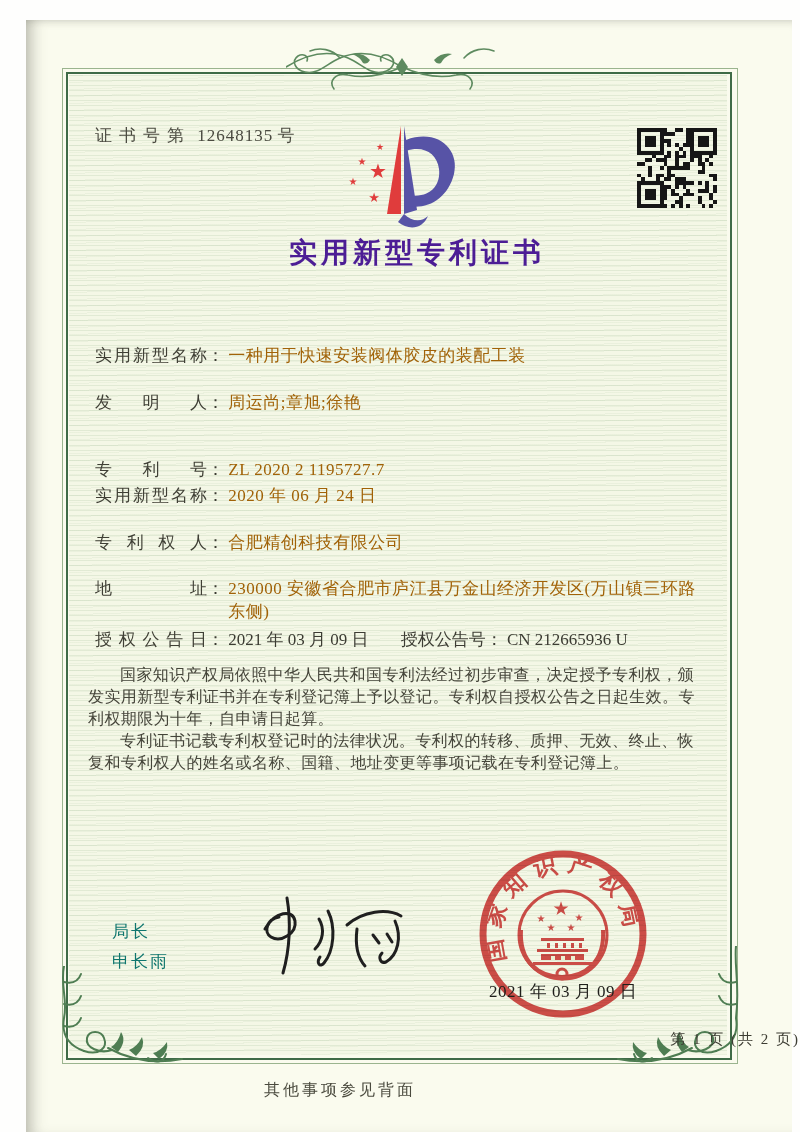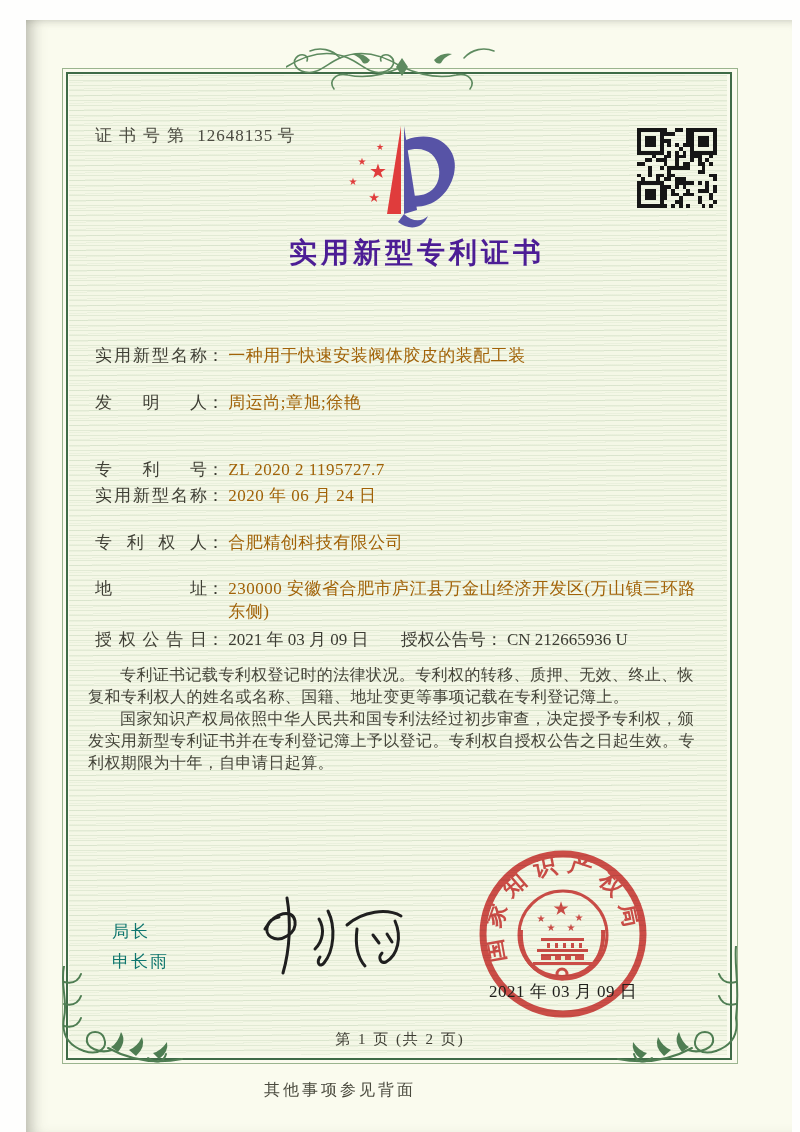--- a/index.html
+++ b/index.html
@@ -23,21 +23,21 @@
   .flabel{display:inline-block;width:112px;text-align:justify;text-align-last:justify;
           vertical-align:top;color:#3f3f35;}
   .fvalue{display:inline-block;width:482px;vertical-align:top;letter-spacing:.5px;color:#a16207;}
   .colon{vertical-align:top;}
   .grant-right{display:inline-block;margin-left:28px;}
   .paras{left:88px;top:664px;width:620px;font-size:16px;line-height:22px;
          letter-spacing:.4px;color:#45453a;}
   .paras p{margin:0;text-indent:2em;}
   .director{font-size:17px;color:#0f766e;letter-spacing:2px;}
   .seal-date{left:489px;top:980px;font-size:17px;letter-spacing:.5px;color:#1f1f1b;z-index:6;}
-  .pagelabel{left:0;top:1030px;width:800px;text-align:center;font-size:15px;color:#3d3d33;letter-spacing:2px;}
+  .pagelabel{left:0;top:1030px;width:800px;text-align:right;font-size:15px;color:#3d3d33;letter-spacing:2px;}
   .backnote{left:0;top:1080px;width:680px;text-align:center;font-size:16px;color:#4a4a3e;letter-spacing:3px;}
   .qr{left:637px;top:128px;display:grid;grid-template-columns:repeat(21,3.8px);grid-auto-rows:3.8px;}
   .qr span{display:block;}
   .qr .on{background:#161616;}
   svg{display:block;}
   .seal{mix-blend-mode:multiply;opacity:.92;}
 </style>
 </head>
 <body>
 
@@ -590,22 +590,22 @@
 <div class="abs row" style="top:628px;">
   <span class="flabel">授权公告日</span><span class="colon">：</span>
   <span>2021 年 03 月 09 日</span>
   <span class="grant-right">
     <span>授权公告号</span><span class="colon">：</span>
     <span>CN 212665936 U</span>
   </span>
 </div>
 
 <div class="abs paras">
+  <p>国家知识产权局依照中华人民共和国专利法经过初步审查，决定授予专利权，颁发实用新型专利证书并在专利登记簿上予以登记。专利权自授权公告之日起生效。专利权期限为十年，自申请日起算。</p>
   <p>专利证书记载专利权登记时的法律状况。专利权的转移、质押、无效、终止、恢复和专利权人的姓名或名称、国籍、地址变更等事项记载在专利登记簿上。</p>
-  <p>国家知识产权局依照中华人民共和国专利法经过初步审查，决定授予专利权，颁发实用新型专利证书并在专利登记簿上予以登记。专利权自授权公告之日起生效。专利权期限为十年，自申请日起算。</p>
 </div>
 
 <div class="abs director" style="left:112px;top:920px;">局长</div>
 <div class="abs director" style="left:112px;top:950px;">申长雨</div>
 
 <svg class="abs" style="left:235px;top:893px;" width="180" height="88" viewBox="0 0 180 88">
   <g stroke="#1f1f1f" stroke-width="3" fill="none" stroke-linecap="round" stroke-linejoin="round">
     <path d="M30,36 C40,18 58,16 60,28 C62,40 46,50 36,44 C28,39 32,26 44,24"></path>
     <path d="M52,5 C56,28 55,56 48,80"></path>
     <path d="M84,26 C90,36 88,48 80,56"></path>

